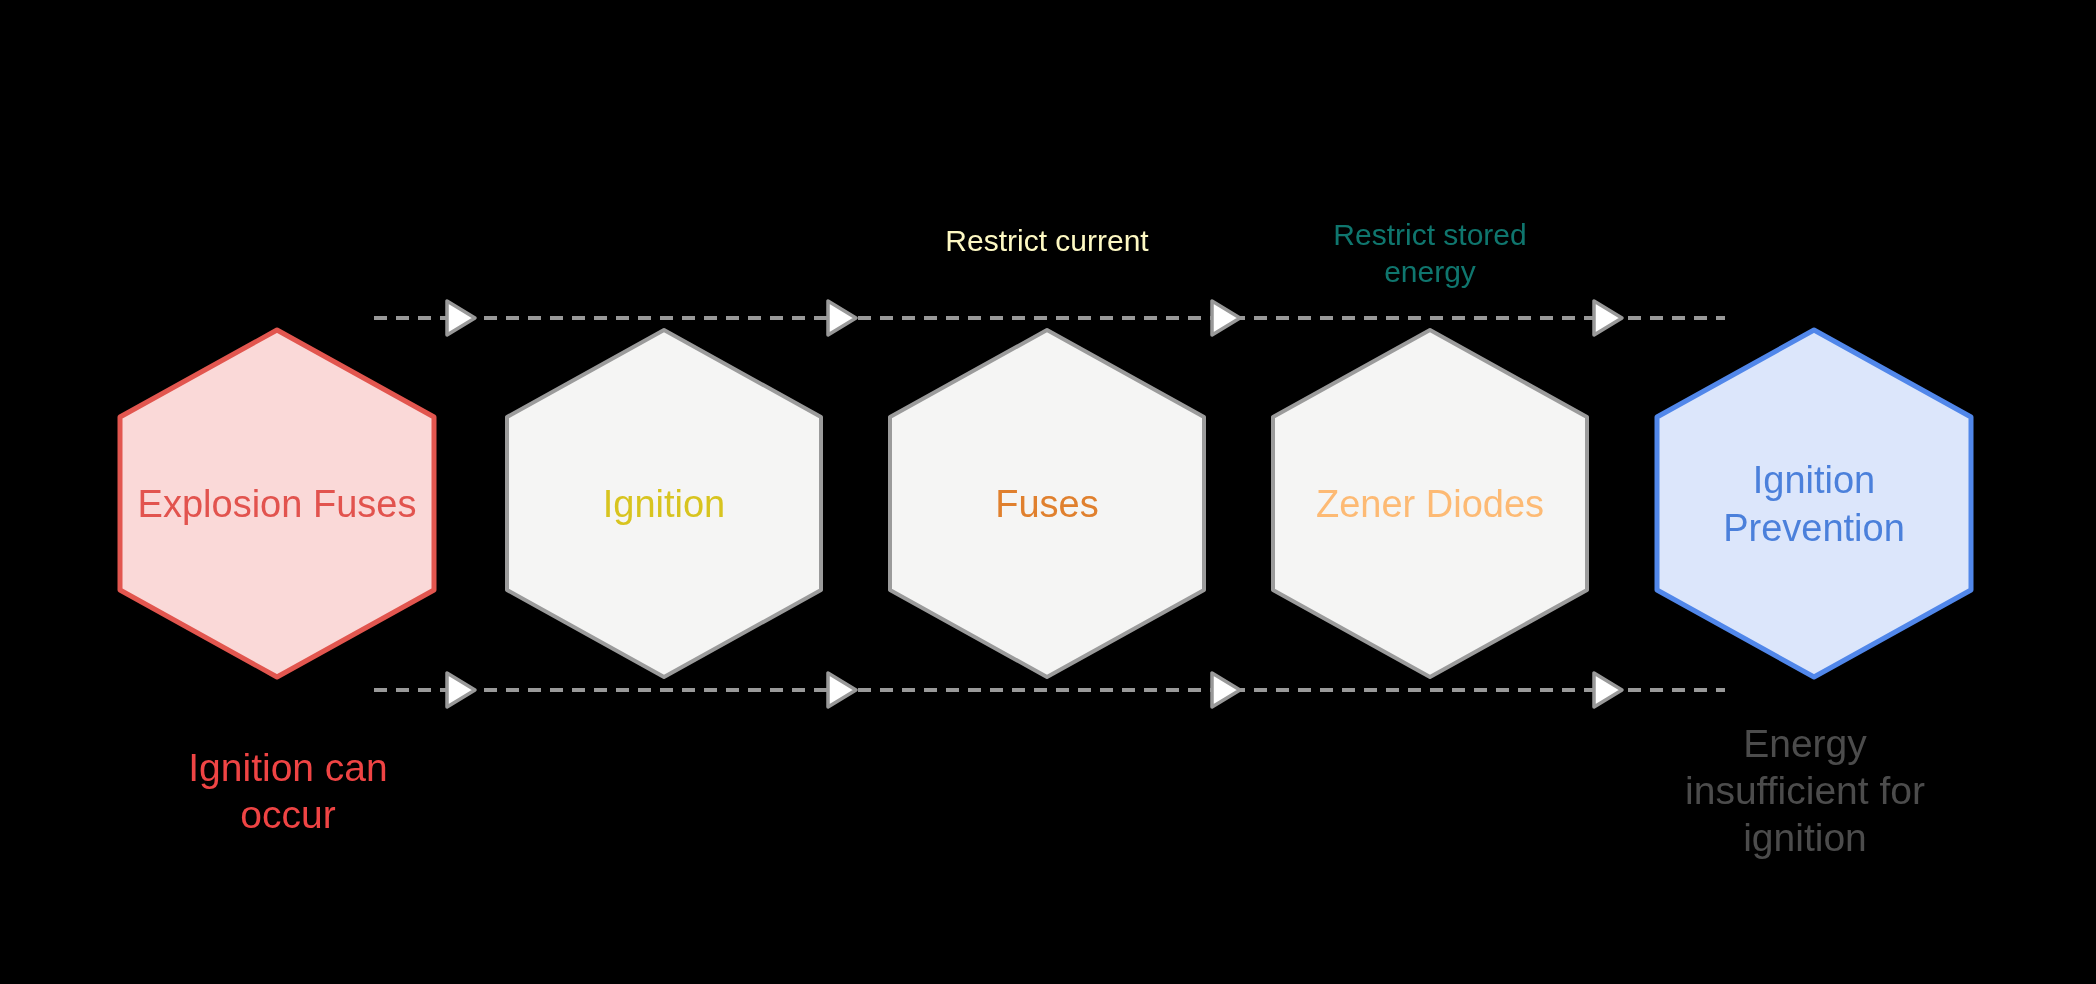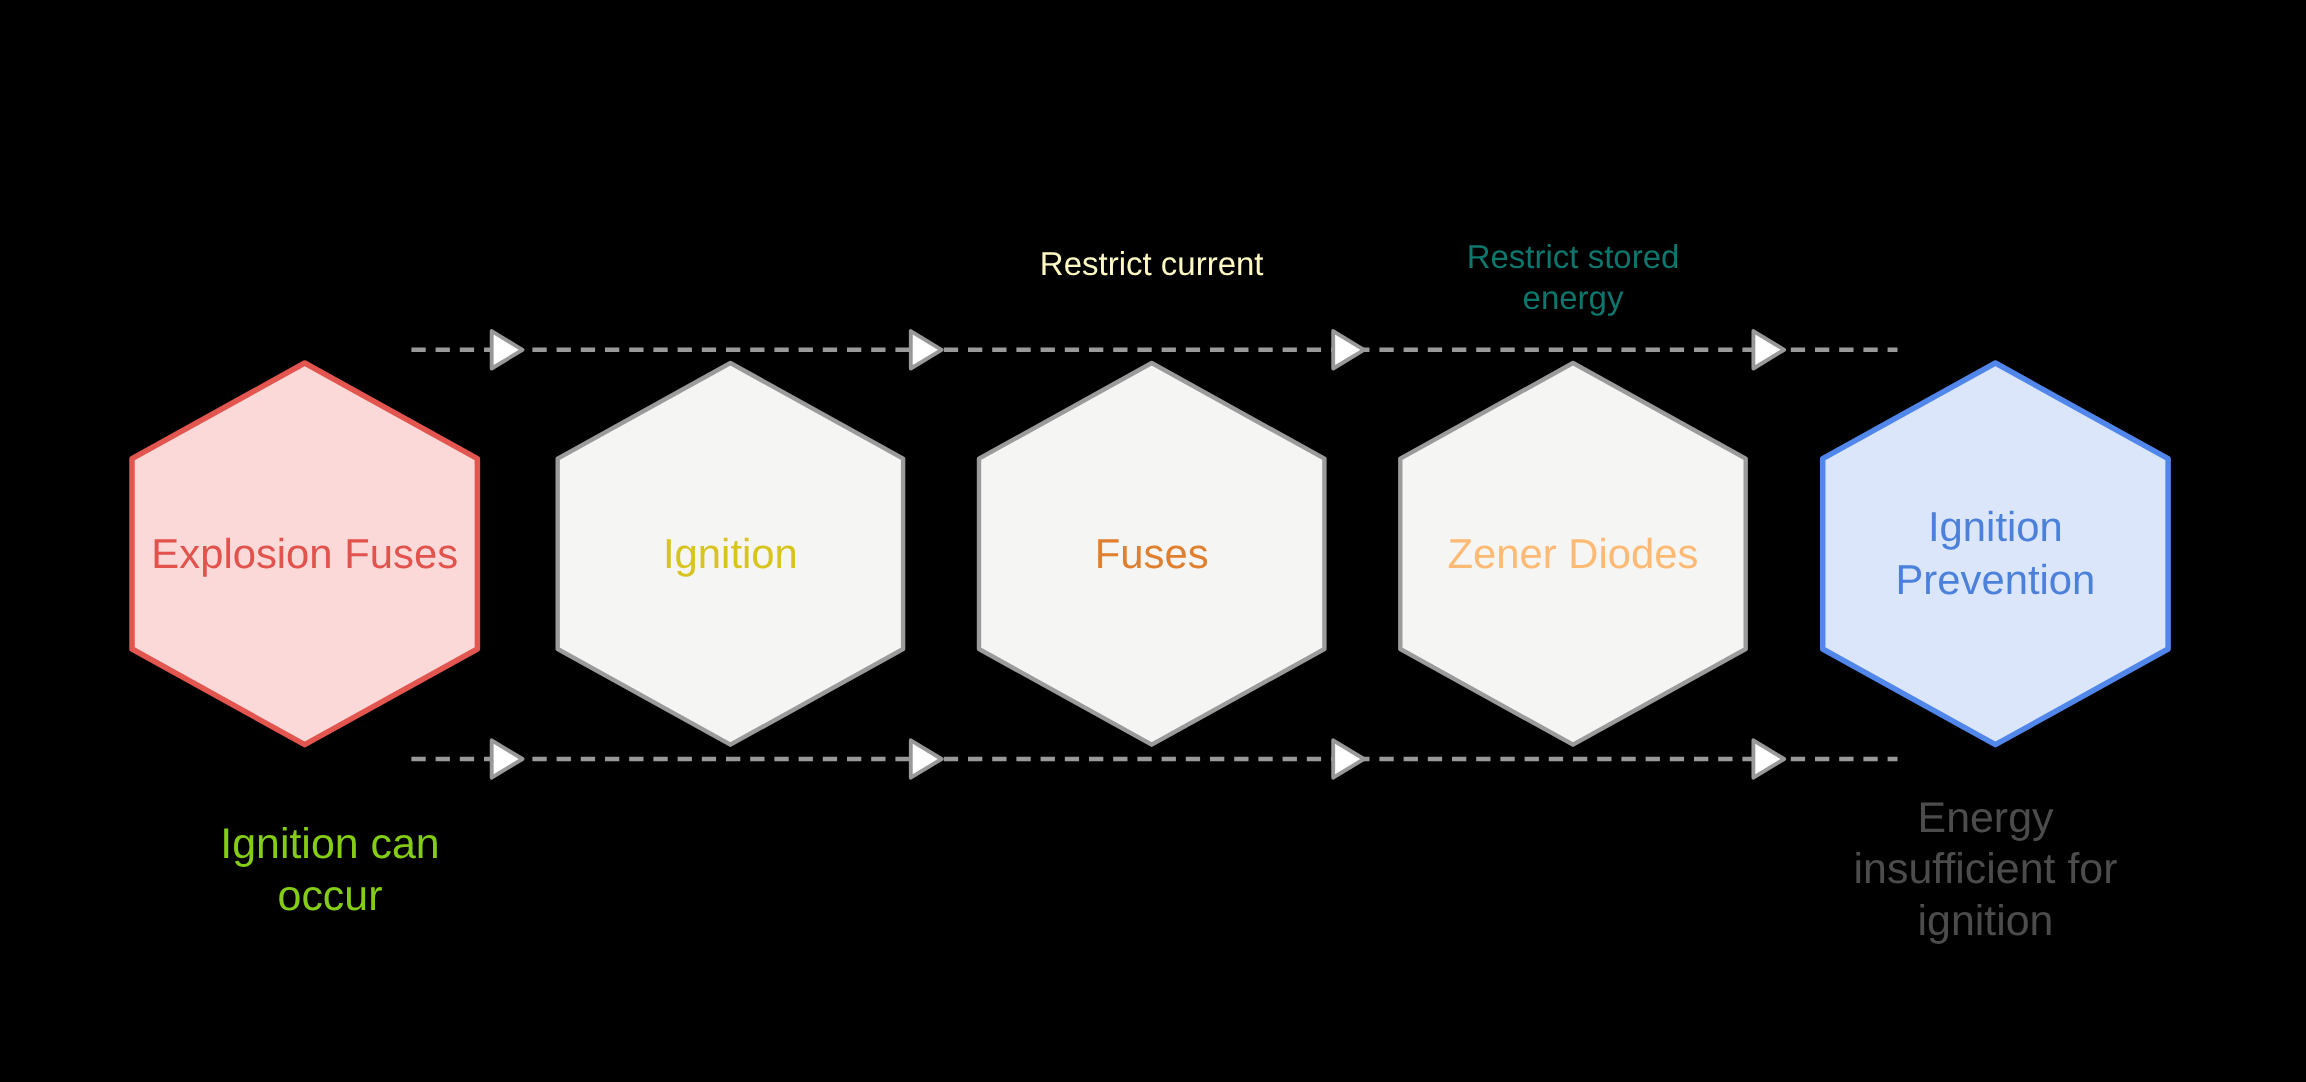--- a/index.html
+++ b/index.html
@@ -68,21 +68,21 @@
   </div>
 
   <div class="txt edge-label" style="left: 867px; top: 222px; color: #fef9c3;">
     <span>Restrict current</span>
   </div>
   <div class="txt edge-label" style="left: 1250px; top: 216px; color: #0f766e;">
     <span>Restrict stored</span>
     <span>energy</span>
   </div>
 
-  <div class="txt annotation" style="left: 100px; top: 744px; color: #84cc16;">
+  <div class="txt annotation" style="left: 88px; top: 744px; color: #ef4444;">
     <span>Ignition can</span>
     <span>occur</span>
   </div>
   <div class="txt annotation" style="left: 1605px; top: 720px; color: rgb(76, 76, 76);">
     <span>Energy</span>
     <span>insufficient for</span>
     <span>ignition</span>
   </div>
 
 </div>

